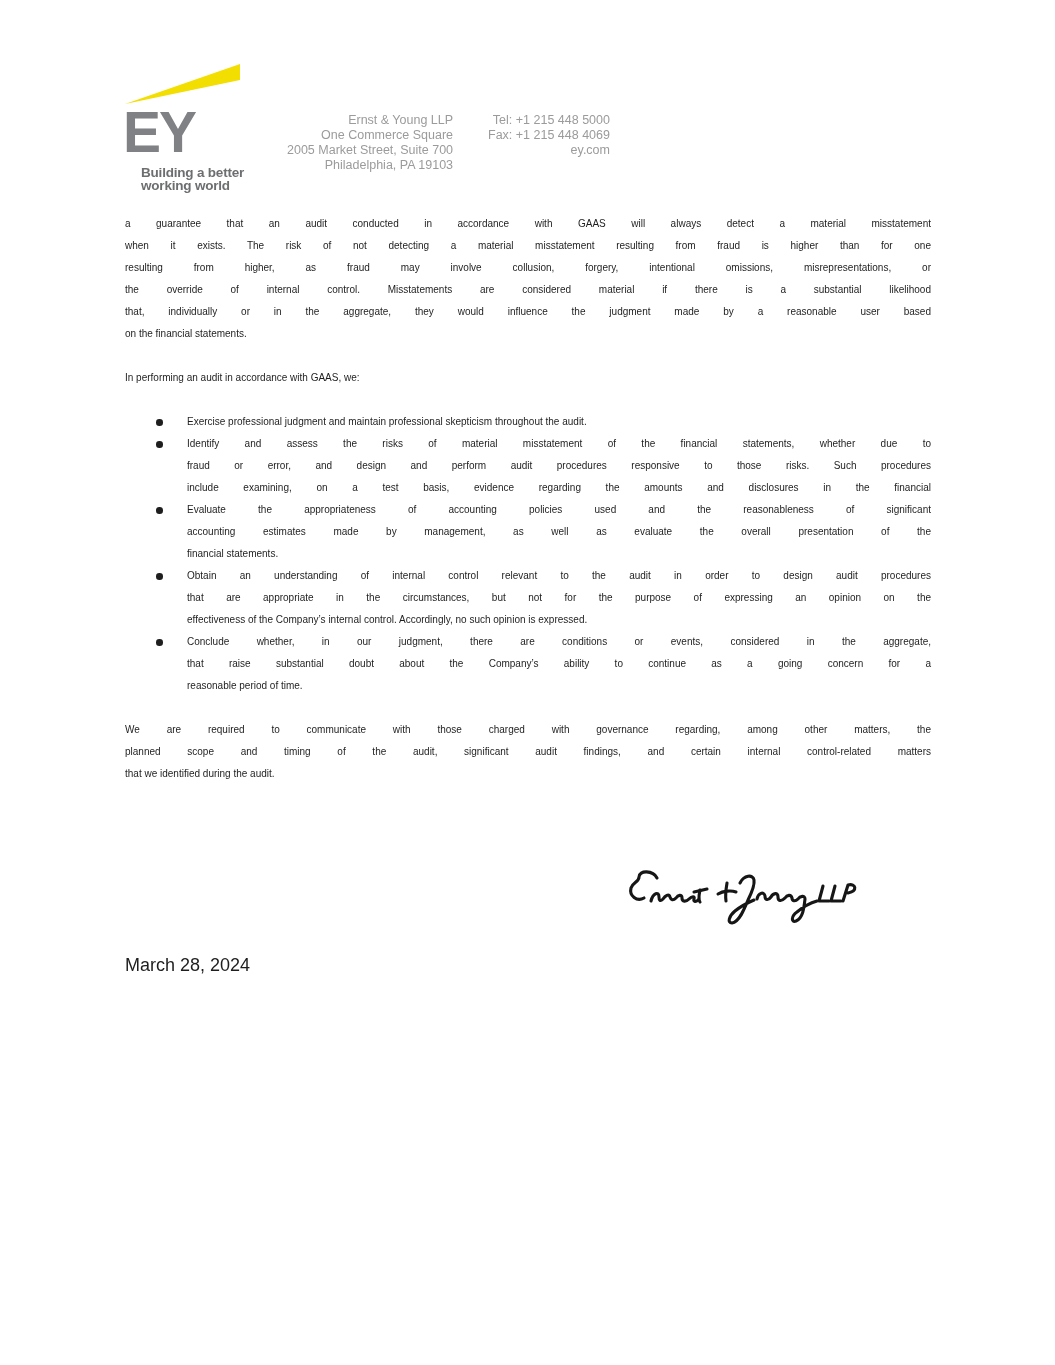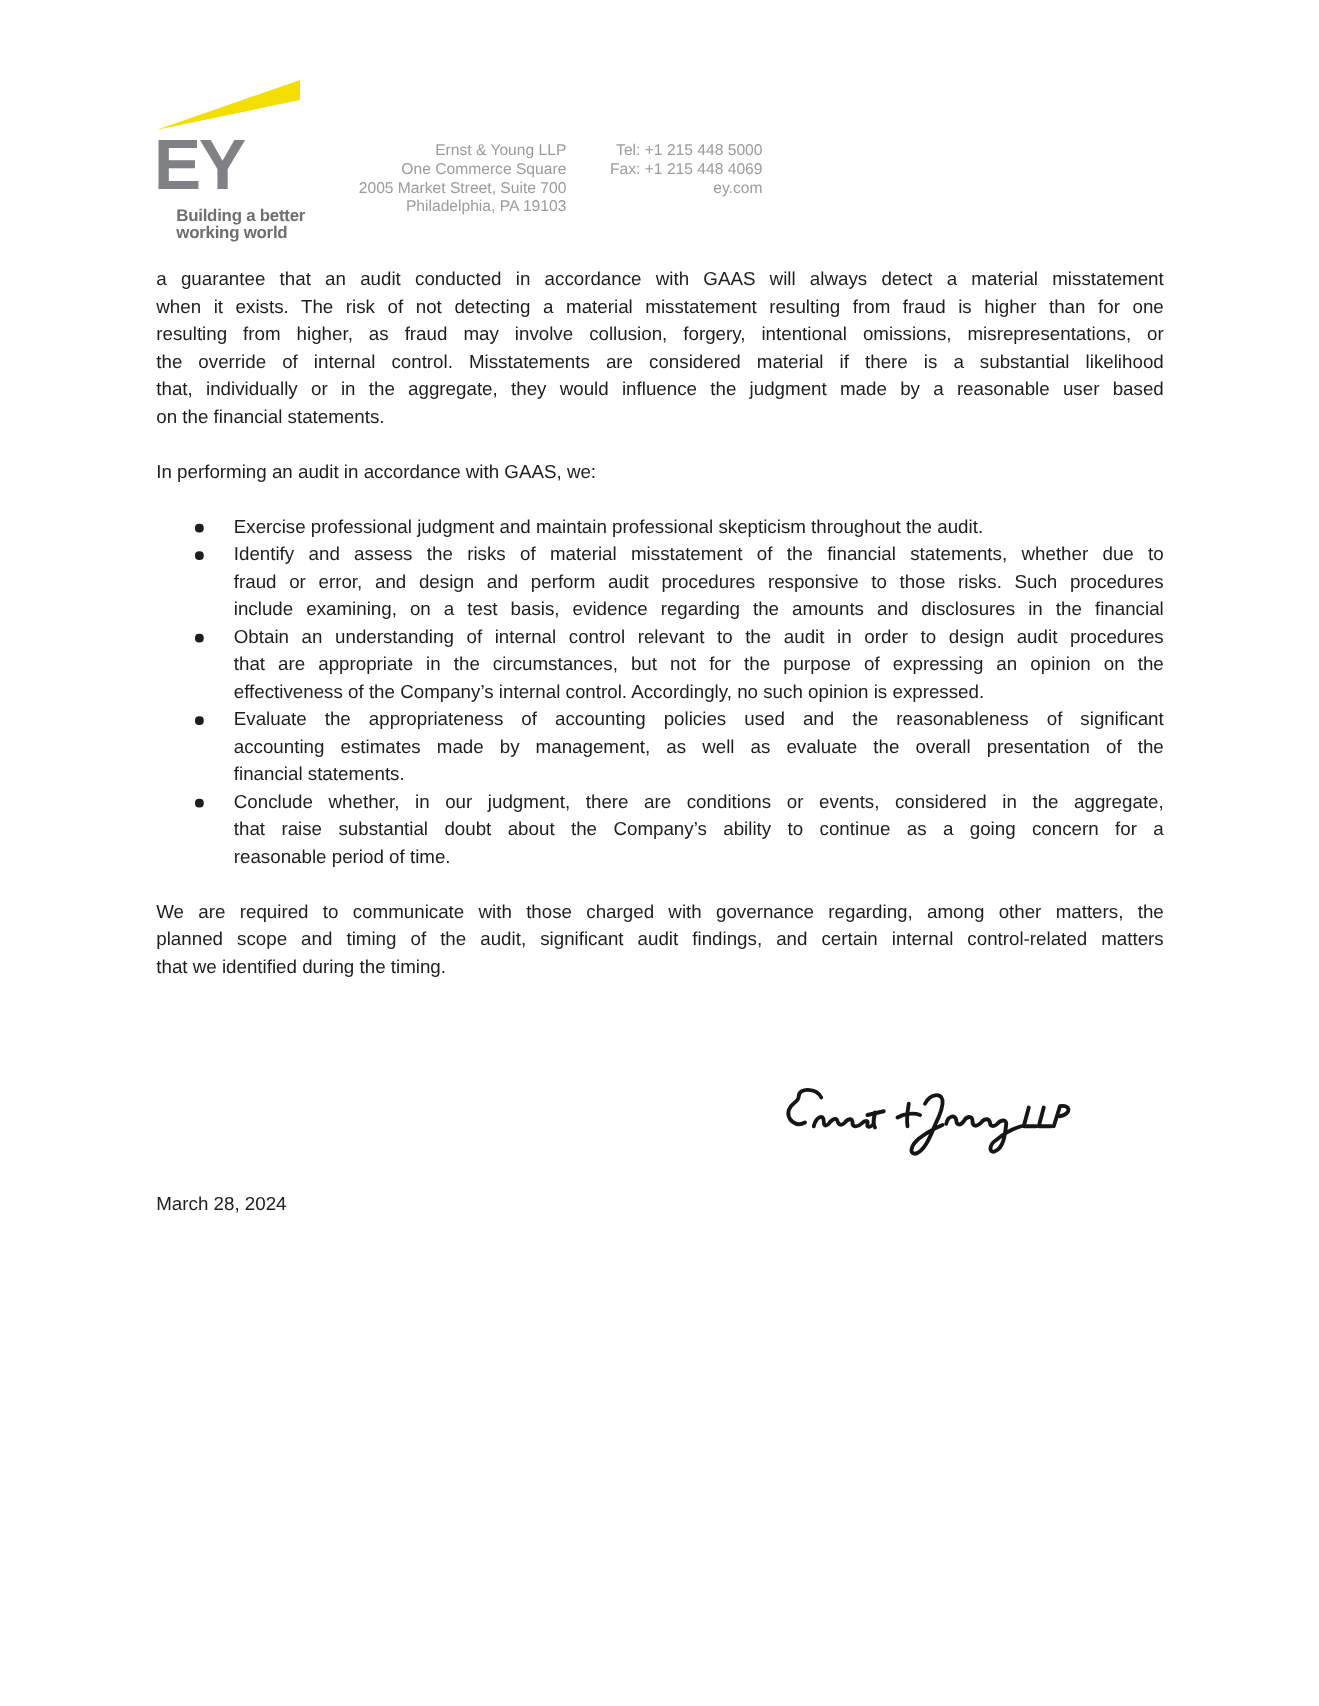--- a/index.html
+++ b/index.html
@@ -20,33 +20,33 @@
   .ey-tagline {
     position:absolute; left:141px; top:167px; font-size:13.5px; line-height:11.5px;
     font-weight:bold; color:#6d6e70; letter-spacing:-0.2px;
   }
   .ey-tagline div { margin-bottom:1px; }
   .hdr-block { position:absolute; top:113px; font-size:12.5px; line-height:15px; color:#9b9b9b;text-align:right; }
   .hdr-address { left:287px; }
   .hdr-contact { left:488px; }
 
   
-  .body-text { position:absolute; left:125px; top:213px; width:806px; font-size:15px; line-height:22px; color:#1e1e1e; }
+  .body-text { position:absolute; left:125px; top:213px; width:806px; font-size:10px; line-height:22px; color:#1e1e1e; }
   .block { margin:0 0 22px 0; }
   .jline { text-align:justify; text-align-last:justify; }
   .lline { text-align:left; }
   .bullet-item { display:flex; }
   .marker-col { flex:0 0 62px; width:62px; }
   .dot { width:6.5px; height:6.5px; border-radius:50%; background:#1e1e1e; margin:8px 0 0 31px; }
   .bullet-lines { flex:1 1 auto; min-width:0; }
 
   
   .signature-svg { position:absolute; left:627px; top:866px; width:250px; height:66px; }
   .sig-stroke { fill:none; stroke:#161616; stroke-width:3.1; stroke-linecap:round; stroke-linejoin:round; }
-  .letter-date { position:absolute; left:125px; top:955px; font-size:15px; color:#1e1e1e; }
+  .letter-date { position:absolute; left:125px; top:955px; font-size:18px; color:#1e1e1e; }
 </style>
 </head>
 <body>
 
 <div class="page">
 
   <div>
     <svg class="beam-svg" viewBox="0 0 115 42" preserveAspectRatio="none">
       <polygon points="0,41 115,1 115,17" fill="#f2de00"></polygon>
     </svg>
@@ -105,54 +105,54 @@
           <div class="jline">fraud or error, and design and perform audit procedures responsive to those risks. Such procedures</div>
           <div class="jline">include examining, on a test basis, evidence regarding the amounts and disclosures in the financial</div>
         </div>
       </div>
 
       <div class="bullet-item">
         <div class="marker-col">
             <div class="dot"></div>
           </div>
         <div class="bullet-lines">
-          <div class="jline">Obtain an understanding of internal control relevant to the audit in order to design audit procedures</div>
-          <div class="jline">that are appropriate in the circumstances, but not for the purpose of expressing an opinion on the</div>
-          <div class="lline">effectiveness of the Company’s internal control. Accordingly, no such opinion is expressed.</div>
+          <div class="jline">Evaluate the appropriateness of accounting policies used and the reasonableness of significant</div>
+          <div class="jline">accounting estimates made by management, as well as evaluate the overall presentation of the</div>
+          <div class="lline">financial statements.</div>
         </div>
       </div>
 
       <div class="bullet-item">
         <div class="marker-col">
             <div class="dot"></div>
           </div>
         <div class="bullet-lines">
-          <div class="jline">Evaluate the appropriateness of accounting policies used and the reasonableness of significant</div>
-          <div class="jline">accounting estimates made by management, as well as evaluate the overall presentation of the</div>
-          <div class="lline">financial statements.</div>
+          <div class="jline">Obtain an understanding of internal control relevant to the audit in order to design audit procedures</div>
+          <div class="jline">that are appropriate in the circumstances, but not for the purpose of expressing an opinion on the</div>
+          <div class="lline">effectiveness of the Company’s internal control. Accordingly, no such opinion is expressed.</div>
         </div>
       </div>
 
       <div class="bullet-item">
         <div class="marker-col">
             <div class="dot"></div>
           </div>
         <div class="bullet-lines">
           <div class="jline">Conclude whether, in our judgment, there are conditions or events, considered in the aggregate,</div>
           <div class="jline">that raise substantial doubt about the Company’s ability to continue as a going concern for a</div>
           <div class="lline">reasonable period of time.</div>
         </div>
       </div>
 
     </div>
 
     <div class="block">
       <div class="jline">We are required to communicate with those charged with governance regarding, among other matters, the</div>
       <div class="jline">planned scope and timing of the audit, significant audit findings, and certain internal control-related matters</div>
-      <div class="lline">that we identified during the timing.</div>
+      <div class="lline">that we identified during the audit.</div>
     </div>
 
   </div>
 
   <svg class="signature-svg" viewBox="0 0 250 66" role="img" aria-label="Ernst &amp; Young LLP">
 
     <path class="sig-stroke" d="M 30,12 C 26,4 12,4 12,11 C 12,16 6,16 4,22 C 2,30 10,36 17,32"></path>
     <path class="sig-stroke" d="M 24,35 C 26,27 32,25 32,31 C 32,34 33,36 36,33 C 38,30 42,27 43,31 C 44,34 46,35 49,32 C 51,29 55,28 55,32 C 55,36 59,36 62,33 C 65,30 68,30 67,33 C 66,36 69,36 71,34"></path>
     <path class="sig-stroke" d="M 73,24 C 72,29 71,33 73,36"></path>
     <path class="sig-stroke" d="M 67,26 L 80,23"></path>

